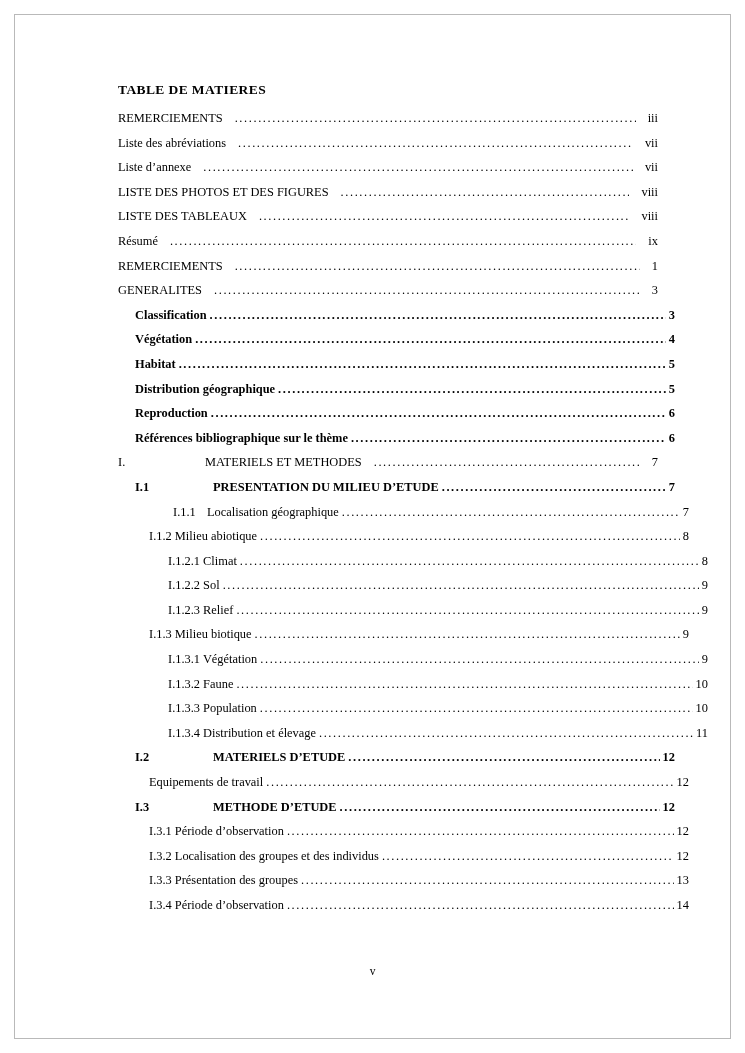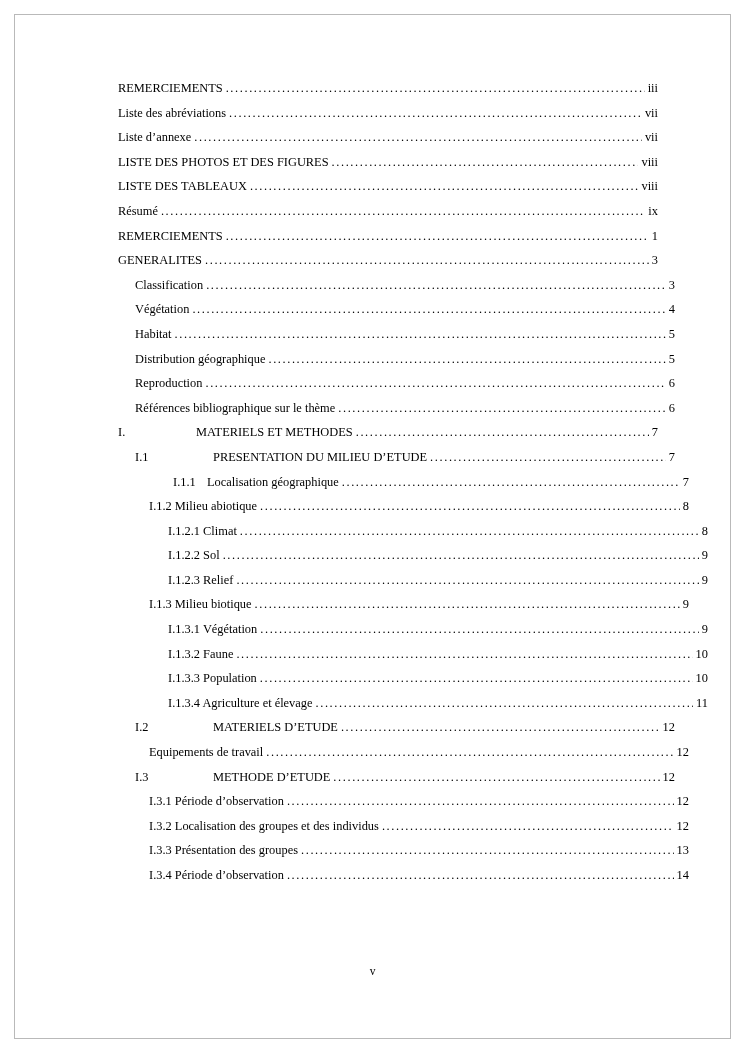--- a/index.html
+++ b/index.html
@@ -67,22 +67,22 @@
     color: #000;
     margin: 0 1px;
     min-width: 6px;
   }
   .toc-row .page-no {
     flex: 0 0 auto;
     text-align: center;
     padding-left: 2px;
   }
   
-  .lvl0 { padding-left: 0px; }
-  .lvl1 { padding-left: 17px; }
+  .lvl0 { padding-left: 0px; gap: 9px; }
+  .lvl1 { padding-left: 17px; font-weight: bold; }
   .lvl2 { padding-left: 31px; }
   .lvl3 { padding-left: 50px; }
   .num-col {
     display: inline-block;
     width: 34px;
     flex: 0 0 34px;
     margin-left: 24px;
   }
   .num-col-wide {
     display: inline-block;
@@ -99,20 +99,21 @@
     color: #000;
   }
 </style>
 </head>
 <body>
 
 <div class="page">
   <div class="page-border"></div>
 
   <div class="content">
+    <div class="toc-title">TABLE DE MATIERES</div>
     <div id="toc-list">
         <div class="toc-row lvl0">
           <span class="label">REMERCIEMENTS</span>
           <span class="leader">............................................................................................................................................................................................................................</span>
           <span class="page-no">iii</span>
         </div>
         <div class="toc-row lvl0">
           <span class="label">Liste des abréviations</span>
           <span class="leader">............................................................................................................................................................................................................................</span>
           <span class="page-no">vii</span>
@@ -229,21 +230,21 @@
           <span class="label">I.1.3.2 Faune</span>
           <span class="leader">............................................................................................................................................................................................................................</span>
           <span class="page-no">10</span>
         </div>
         <div class="toc-row lvl3">
           <span class="label">I.1.3.3 Population </span>
           <span class="leader">............................................................................................................................................................................................................................</span>
           <span class="page-no">10</span>
         </div>
         <div class="toc-row lvl3">
-          <span class="label">I.1.3.4 Agriculture et élevage</span>
+          <span class="label">I.1.3.4 Distribution et élevage</span>
           <span class="leader">............................................................................................................................................................................................................................</span>
           <span class="page-no">11</span>
         </div>
         <div class="toc-row lvl1">
           <span class="num num-col-wide">I.2</span>
           <span class="label">MATERIELS D’ETUDE </span>
           <span class="leader">............................................................................................................................................................................................................................</span>
           <span class="page-no">12</span>
         </div>
         <div class="toc-row lvl2">

